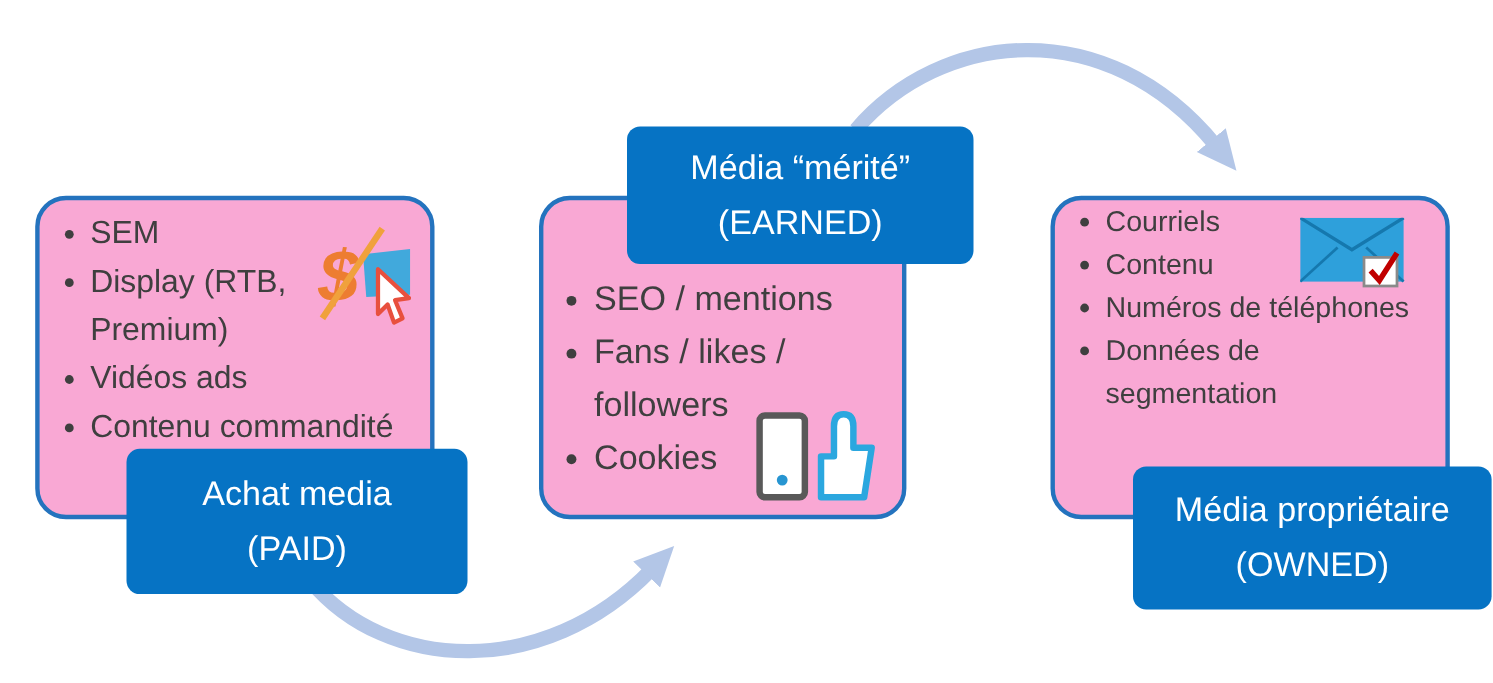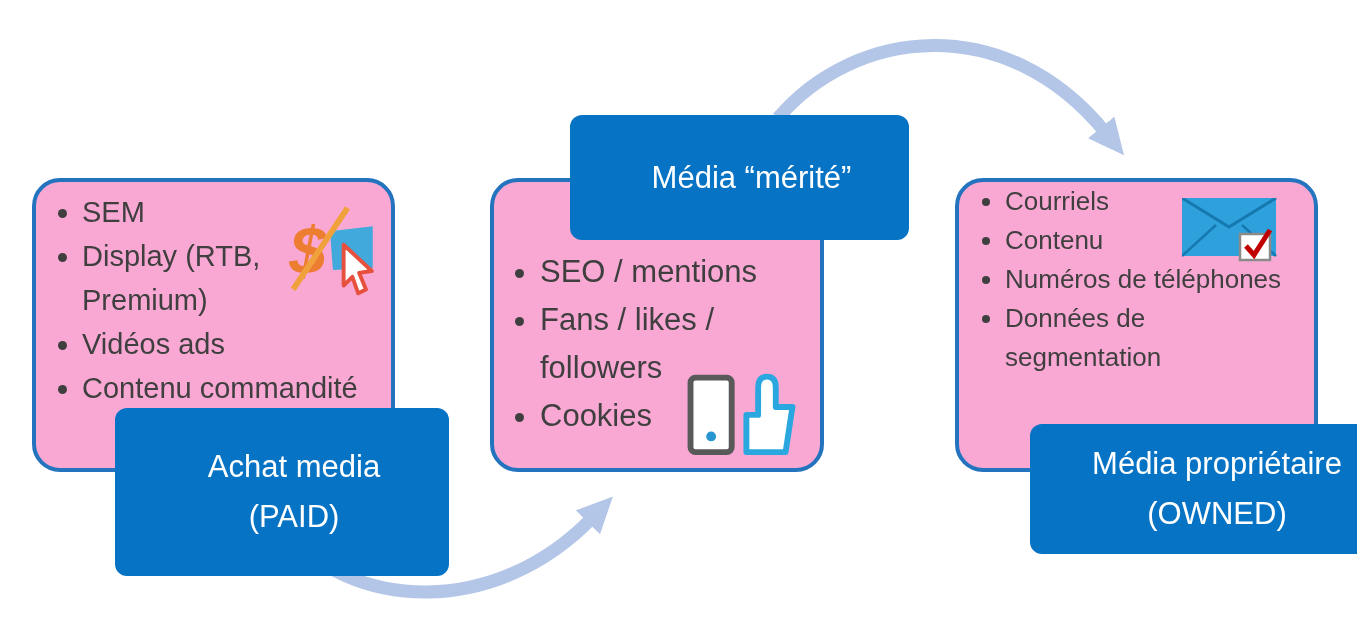--- a/index.html
+++ b/index.html
@@ -53,23 +53,22 @@
     border-radius: 12px;
     color: #ffffff;
     display: flex;
     flex-direction: column;
     align-items: center;
     justify-content: center;
     text-align: center;
     gap: 14px;
     font-size: 31px;
     z-index: 2;
-    padding-left: 24px;
   }
-  .plate-paid   { left: 115px;  top: 408px; width: 310px; height: 168px; }
+  .plate-paid   { left: 115px;  top: 408px; width: 310px; height: 132px; }
   .plate-earned { left: 570px;  top: 115px; width: 315px; height: 125px; }
   .plate-owned  { left: 1030px; top: 408px; width: 326px; height: 130px; margin-top: 16px; }
 
   
   .card-icon { position: absolute; }
   .icon-paid   { right: 16px; top: 20px;    width: 88px;  height: 102px; }
   .icon-earned { right: 22px; bottom: 10px; width: 114px; height: 98px;  }
   .icon-owned  { right: 36px; top: 16px;    width: 96px;  height: 68px;  }
 </style>
 </head>
@@ -117,20 +116,21 @@
     </ul>
     <svg class="card-icon icon-earned" viewBox="0 0 115 100">
       <rect x="6" y="18" width="42" height="76" rx="5" fill="#ffffff" stroke="#595959" stroke-width="6"></rect>
       <circle cx="27" cy="78" r="5" fill="#2795D1"></circle>
       <path d="M63,94 V56 h12 V28 q0,-11 9,-11 q9,0 9,11 v20 h17 l-7,46 z" fill="#ffffff" stroke="#2BA7DF" stroke-width="6" stroke-linejoin="round"></path>
     </svg>
   </div>
 
   <div class="plate plate-earned">
     <div>Média “mérité”</div>
+    <div>(EARNED)</div>
   </div>
 
   <div class="card card-owned">
     <ul>
       <li>Courriels</li>
       <li>Contenu</li>
       <li>Numéros de téléphones</li>
       <li>Données de
 segmentation</li>
     </ul>

